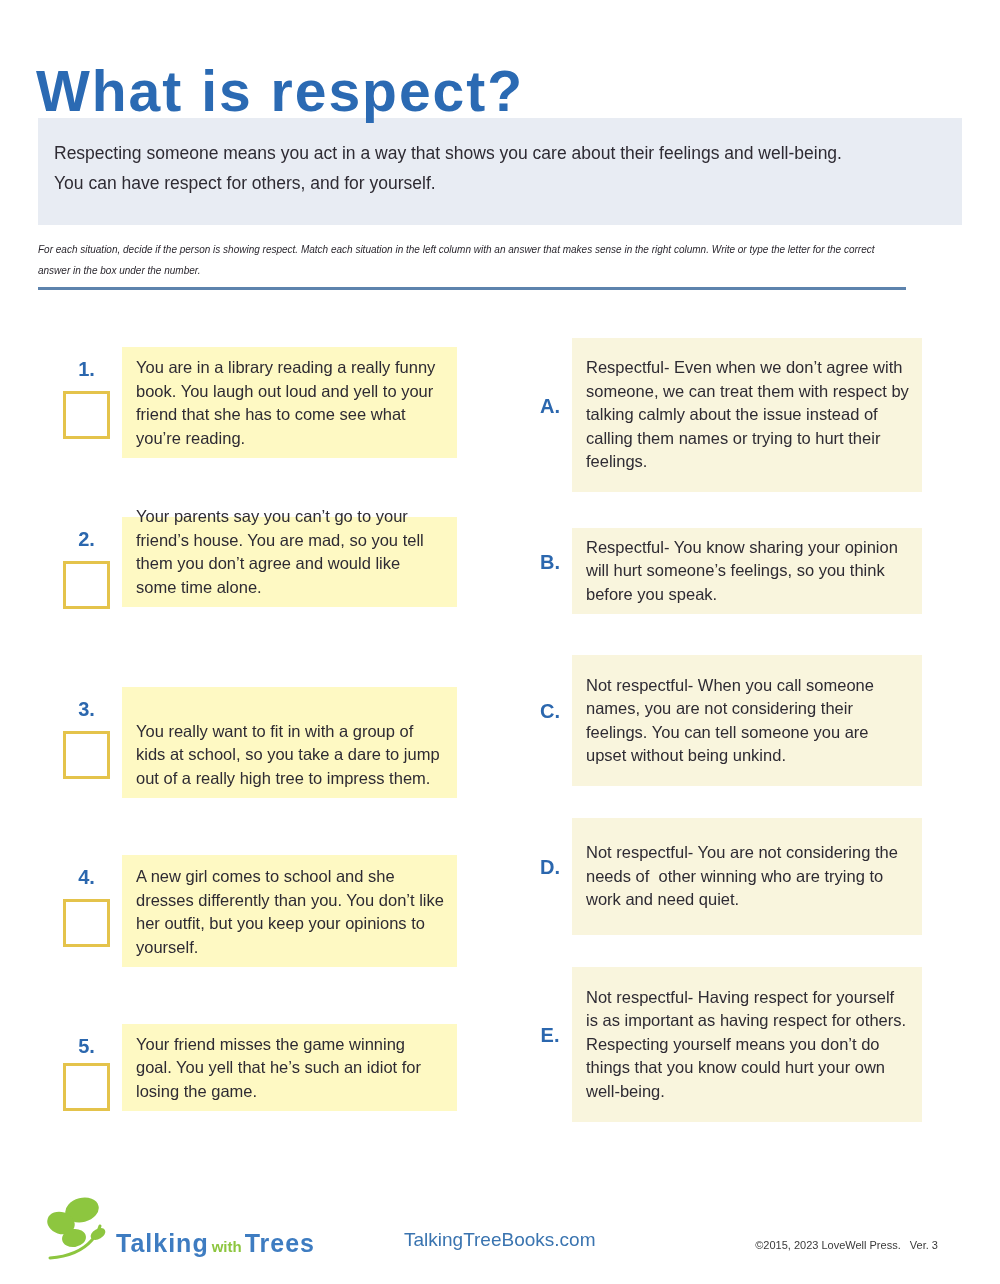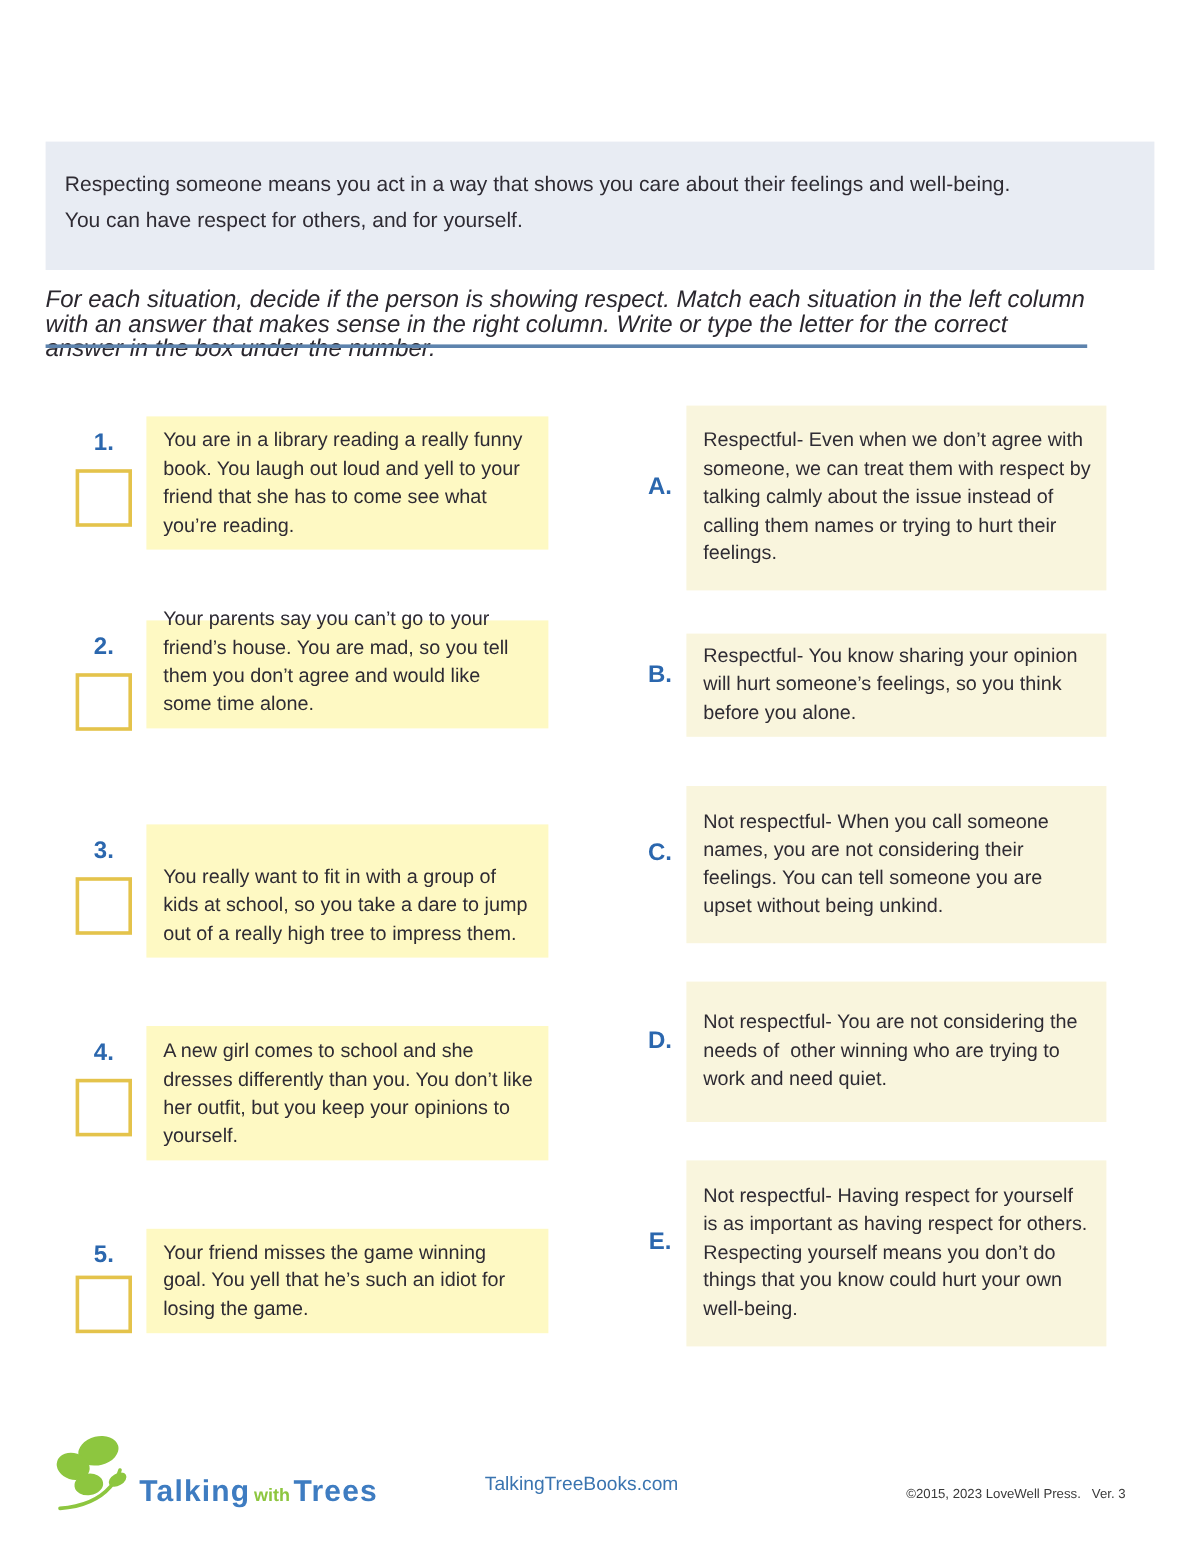--- a/index.html
+++ b/index.html
@@ -15,21 +15,21 @@
   }
   .intro-box {
     position:absolute; left:38px; top:118px; width:924px; height:107px;
     background:#e8ecf3; z-index:1;
   }
   .intro-line { position:absolute; left:16px; font-size:17.5px; line-height:22px; color:#2e2b33; }
   .intro-line.l1 { top:24px; }
   .intro-line.l2 { top:54px; }
   .instructions {
     position:absolute; left:38px; top:240px; width:868px;
-    font-style:italic; font-size:20px; line-height:20.5px; color:#2a272e;
+    font-style:italic; font-size:10px; line-height:20.5px; color:#2a272e;
   }
   .rule {
     position:absolute; left:38px; top:287px; width:868px; height:3px;
     background:#5d83ad;
   }
   .sit-number, .ans-letter {
     position:absolute; font-size:20px; font-weight:bold; color:#2b67ae;
   }
   .sit-number { left:63px; width:47px; text-align:center; }
   .ans-letter { left:533px; width:34px; text-align:center; }
@@ -56,33 +56,34 @@
   .footer-logo {
     position:absolute; left:44px; top:1200px; height:66px;
     display:flex; align-items:flex-end;
   }
   .logo-text { display:flex; align-items:baseline; margin-left:-6px; padding-bottom:8px; }
   .logo-talking, .logo-trees {
     font-size:25px; font-weight:bold; color:#3e7cc1; letter-spacing:1px;
   }
   .logo-with { font-size:15px; font-weight:bold; color:#8dc63f; margin:0 3px; }
   .website {
-    position:absolute; left:404px; top:1229px; font-size:16px; color:#3a74b0;
+    position:absolute; left:404px; top:1229px; font-size:19px; color:#3a74b0;
     cursor:pointer;
   }
   .copyright {
     position:absolute; right:62px; top:1239px; font-size:11px; color:#3a3a3a;
     white-space:pre;
   }
 </style>
 </head>
 <body>
 
 <div class="page">
 
+  <div class="title">What is respect?</div>
 
   <div class="intro-box">
     <div class="intro-line l1">Respecting someone means you act in a way that shows you care about their feelings and well-being.</div>
     <div class="intro-line l2">You can have respect for others, and for yourself.</div>
   </div>
 
   <div class="instructions">For each situation, decide if the person is showing respect. Match each situation in the left column with an answer that makes sense in the right column. Write or type the letter for the correct answer in the box under the number.</div>
   <div class="rule"></div>
 
   <div class="sit-number" style="top:358px;">1.</div>
@@ -115,21 +116,21 @@
     <div class="card-text">Your friend misses the game winning goal. You yell that he’s such an idiot for losing the game.</div>
   </div>
 
   <div class="ans-letter" style="top:395px;">A.</div>
   <div class="answer" style="top:338px; height:154px;">
     <div class="card-text">Respectful- Even when we don’t agree with someone, we can treat them with respect by talking calmly about the issue instead of calling them names or trying to hurt their feelings.</div>
   </div>
 
   <div class="ans-letter" style="top:551px;">B.</div>
   <div class="answer" style="top:528px; height:86px;">
-    <div class="card-text">Respectful- You know sharing your opinion will hurt someone’s feelings, so you think before you alone.</div>
+    <div class="card-text">Respectful- You know sharing your opinion will hurt someone’s feelings, so you think before you speak.</div>
   </div>
 
   <div class="ans-letter" style="top:700px;">C.</div>
   <div class="answer" style="top:655px; height:131px;">
     <div class="card-text">Not respectful- When you call someone names, you are not considering their feelings. You can tell someone you are upset without being unkind.</div>
   </div>
 
   <div class="ans-letter" style="top:856px;">D.</div>
   <div class="answer" style="top:818px; height:117px;">
     <div class="card-text">Not respectful- You are not considering the needs of  other winning who are trying to work and need quiet.</div>

